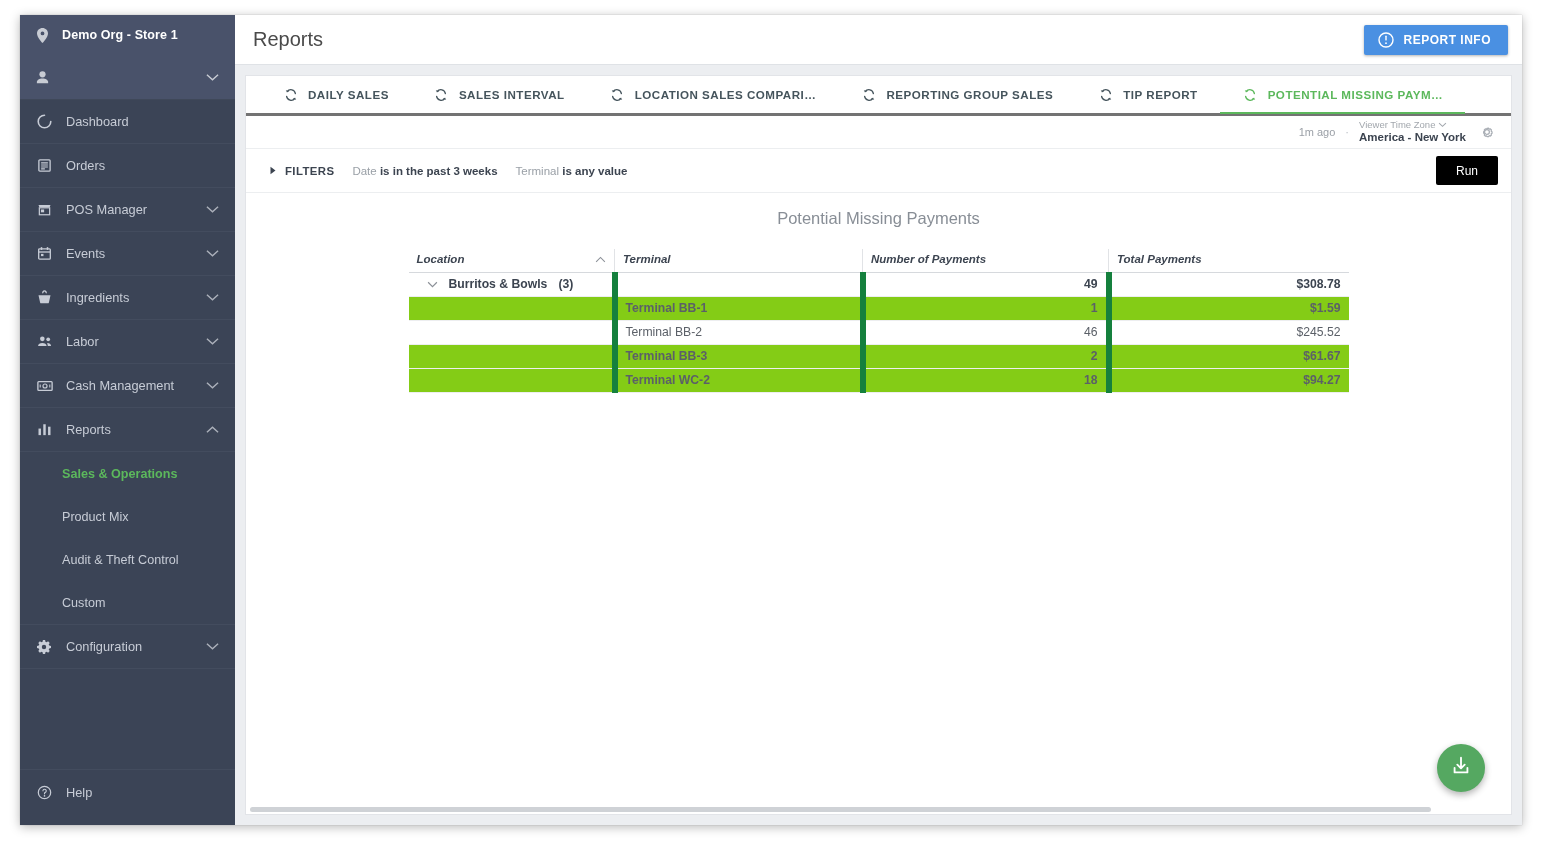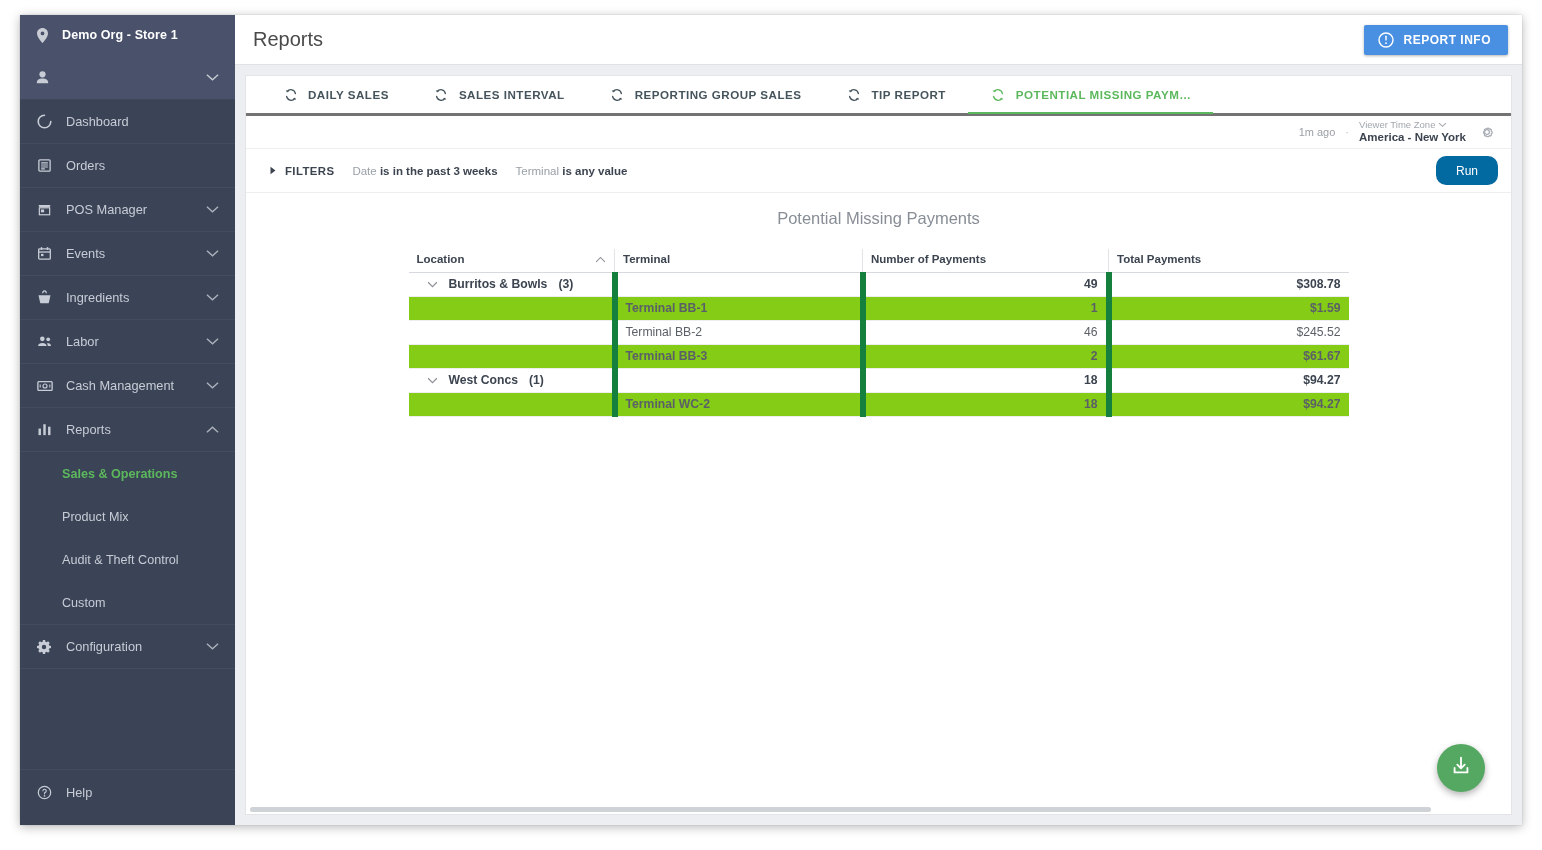--- a/index.html
+++ b/index.html
@@ -141,39 +141,40 @@
   }
   .filters-toggle {
     display: flex; align-items: center; gap: 8px;
     font-size: 11.4px; font-weight: bold; color: #3c4450;
     letter-spacing: .4px; cursor: pointer;
   }
   .filter-chip { font-size: 11.5px; color: #9aa0a7; }
   .filter-chip b { color: #3c4450; font-weight: bold; }
   .run-btn {
     margin-left: auto;
-    width: 62px; height: 29px; background: #0369a1; color: #fff;
-    border: none; border-radius: 10px; font-size: 12px;
+    width: 62px; height: 29px; background: #000000; color: #fff;
+    border: none; border-radius: 2px; font-size: 12px;
     font-family: "Liberation Sans", sans-serif; cursor: pointer;
   }
 
   .report-body { flex: 1 1 auto; overflow: hidden; position: relative; padding-top: 16px; }
   .report-title {
     text-align: center; font-size: 16.5px; color: #888e96;
     font-weight: normal; margin-bottom: 21px;
   }
 
   .table-wrap { width: 940px; margin: 0 auto; }
   table.report { width: 100%; border-collapse: collapse; table-layout: fixed; }
   table.report th {
     font-size: 11.5px; color: #3c4450; font-weight: bold;
     text-align: left; padding: 4px 8px 7px 8px;
     border-left: 1px solid #e1e3e6;
     border-bottom: 1px solid #d6d9dd;
     vertical-align: bottom;
+    font-style: italic;
   }
   table.report th:first-child { border-left: none; }
   table.report th.num { text-align: left; }
   .th-inner { display: flex; align-items: center; }
   .th-inner .sort { margin-left: auto; color: #8b9097; }
   table.report td {
     font-size: 12.2px; color: #5b6068;
     padding: 4px 8px 5px 8px; height: 21px;
     border-left: 6px solid #15803d;
     border-bottom: 1px solid #edeef0;
@@ -426,20 +427,31 @@
           <div class="tab">
             <span class="icn">
               <svg width="14" height="14" viewBox="0 0 16 16">
                   <path d="M13 6.4A5.2 5.2 0 0 0 3.6 4.2" stroke="#45545c" stroke-width="1.5" fill="none" stroke-linecap="round"></path>
                   <path d="M3 9.6A5.2 5.2 0 0 0 12.4 11.8" stroke="#45545c" stroke-width="1.5" fill="none" stroke-linecap="round"></path>
                   <path d="M2 2.2l1.7 2.3L6 3.6z" fill="#45545c"></path>
                   <path d="M14 13.8l-1.7-2.3L10 12.4z" fill="#45545c"></path>
                 </svg>
             </span>
             <span>SALES INTERVAL</span>
+          </div>
+          <div class="tab">
+            <span class="icn">
+              <svg width="14" height="14" viewBox="0 0 16 16">
+                  <path d="M13 6.4A5.2 5.2 0 0 0 3.6 4.2" stroke="#45545c" stroke-width="1.5" fill="none" stroke-linecap="round"></path>
+                  <path d="M3 9.6A5.2 5.2 0 0 0 12.4 11.8" stroke="#45545c" stroke-width="1.5" fill="none" stroke-linecap="round"></path>
+                  <path d="M2 2.2l1.7 2.3L6 3.6z" fill="#45545c"></path>
+                  <path d="M14 13.8l-1.7-2.3L10 12.4z" fill="#45545c"></path>
+                </svg>
+            </span>
+            <span>LOCATION SALES COMPARI…</span>
           </div>
           <div class="tab">
             <span class="icn">
               <svg width="14" height="14" viewBox="0 0 16 16">
                   <path d="M13 6.4A5.2 5.2 0 0 0 3.6 4.2" stroke="#45545c" stroke-width="1.5" fill="none" stroke-linecap="round"></path>
                   <path d="M3 9.6A5.2 5.2 0 0 0 12.4 11.8" stroke="#45545c" stroke-width="1.5" fill="none" stroke-linecap="round"></path>
                   <path d="M2 2.2l1.7 2.3L6 3.6z" fill="#45545c"></path>
                   <path d="M14 13.8l-1.7-2.3L10 12.4z" fill="#45545c"></path>
                 </svg>
             </span>
@@ -584,36 +596,20 @@
                   <td class="num">$245.52</td>
                 </tr>
 
                 <tr class="stripe">
                   <td></td>
                   <td>Terminal BB-3</td>
                   <td class="num">2</td>
                   <td class="num">$61.67</td>
                 </tr>
 
-                <tr class="group-row">
-                  <td>
-                    <span class="grp-cell">
-                      <span>
-                        <svg width="11" height="7" viewBox="0 0 12 8">
-                            <path d="M1 1.4L6 6.4l5-5" stroke="#8b9097" stroke-width="1.3" fill="none"></path>
-                          </svg>
-                      </span>
-                      <span class="grp-name">West Concs</span>
-                      <span class="grp-name">(1)</span>
-                    </span>
-                  </td>
-                  <td></td>
-                  <td class="num">18</td>
-                  <td class="num">$94.27</td>
-                </tr>
 
                 <tr class="stripe">
                   <td></td>
                   <td>Terminal WC-2</td>
                   <td class="num">18</td>
                   <td class="num">$94.27</td>
                 </tr>
 
               </tbody>
             </table>

